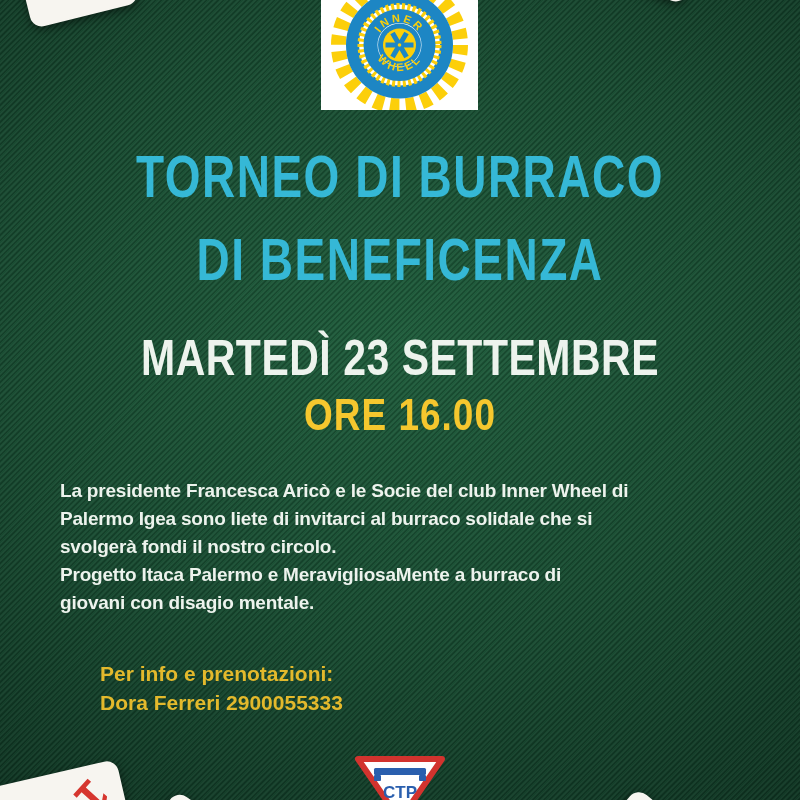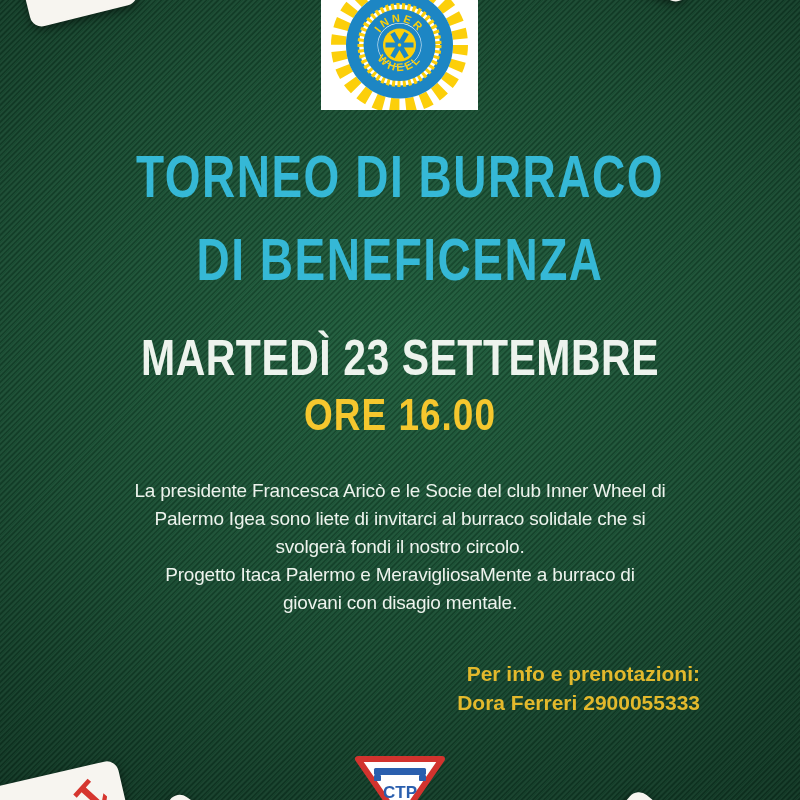--- a/index.html
+++ b/index.html
@@ -46,26 +46,26 @@
   .title1{top:141px;font-size:46px;letter-spacing:1.5px;color:var(--title-cyan);
     transform:scaleY(1.3);transform-origin:50% 0;}
   .title2{top:224px;font-size:46px;letter-spacing:1.5px;color:var(--title-cyan);
     transform:scaleY(1.3);transform-origin:50% 0;}
   .date-line{top:330px;font-size:41px;letter-spacing:0.5px;color:var(--text-white);
     transform:scaleY(1.22);transform-origin:50% 0;}
   .time-line{top:391px;font-size:37px;letter-spacing:1px;color:var(--accent-yellow);
     transform:scaleY(1.18);transform-origin:50% 0;}
 
   
-  .body-text{position:absolute;left:60px;top:477px;width:680px;text-align:center;
-    color:var(--text-white);font-size:19px;font-weight:normal;line-height:28px;
+  .body-text{position:absolute;left:60px;top:477px;width:680px;text-align:left;
+    color:var(--text-white);font-size:19px;font-weight:bold;line-height:28px;
     letter-spacing:-0.2px;}
 
   
-  .contact{position:absolute;left:100px;top:659px;width:600px;text-align:right;
+  .contact{position:absolute;left:100px;top:659px;width:600px;text-align:left;
     color:var(--contact-yellow);font-weight:bold;font-size:21px;line-height:29px;}
 
   
   .tri-box{position:absolute;left:352px;top:752px;width:96px;height:48px;}
 </style>
 </head>
 <body>
 
 <div class="poster">
 

